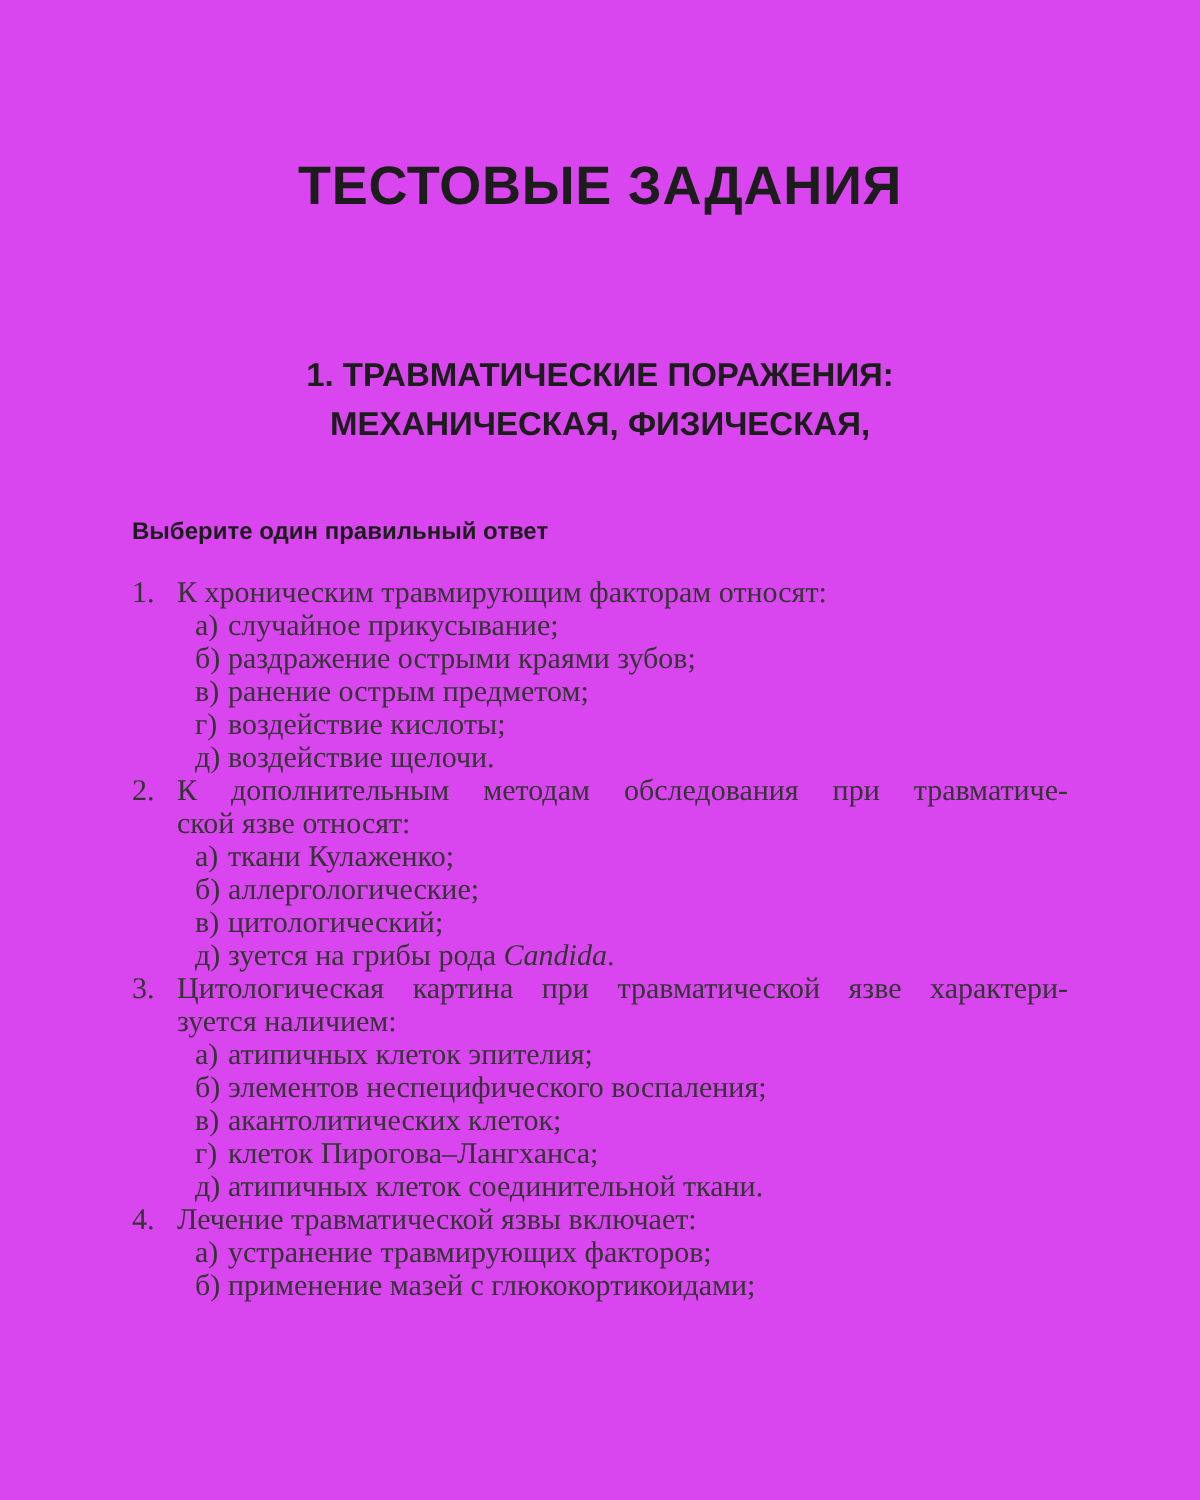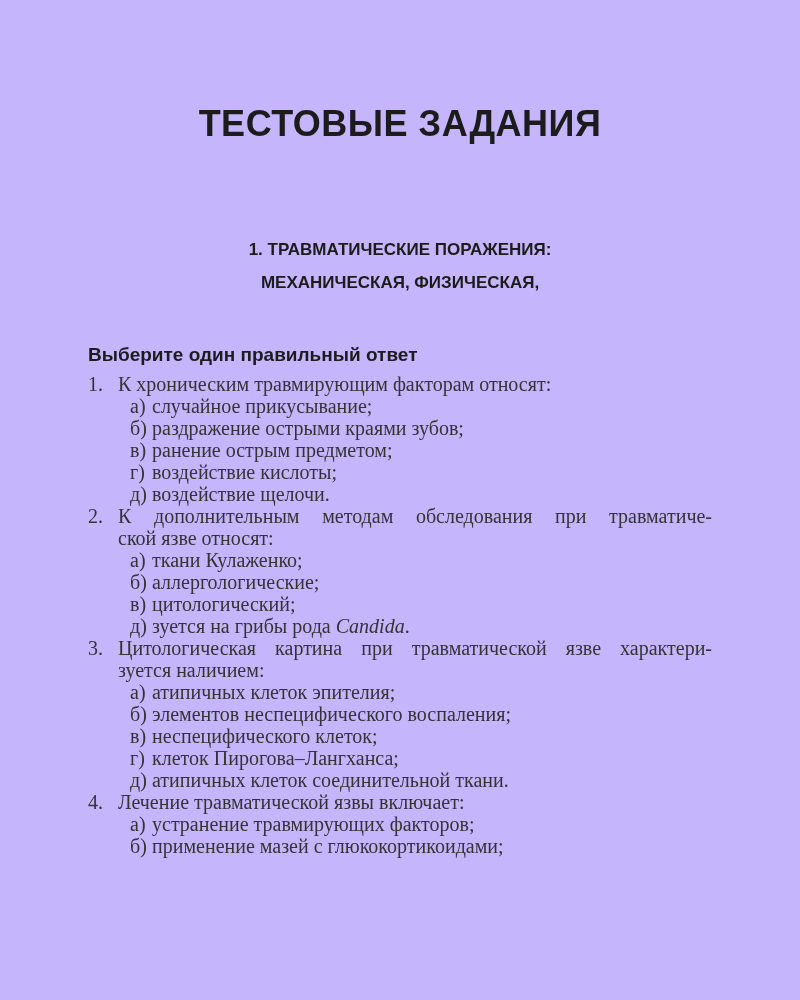--- a/index.html
+++ b/index.html
@@ -5,53 +5,53 @@
   html, body {
     margin: 0;
     padding: 0;
     background: #ffffff;
   }
   .page {
     position: relative;
     width: 800px;
     height: 1000px;
     margin: 0 auto;
-    background: #c4b5fd;
+    background: #d946ef;
     box-sizing: border-box;
     padding: 103px 88px 0 88px;
     overflow: hidden;
     color: #343434;
   }
   
   .doc-title {
     margin: 0;
     font-family: "Liberation Sans", sans-serif;
     font-weight: 700;
     font-size: 36px;
     line-height: 42px;
     text-align: center;
     color: #1c1c1c;
     letter-spacing: 0.5px;
   }
   .section-title {
     margin: 88px 0 0 0;
     font-family: "Liberation Sans", sans-serif;
     font-weight: 700;
-    font-size: 17px;
+    font-size: 22px;
     line-height: 33px;
     text-align: center;
     color: #1c1c1c;
   }
   .h2line { display: block; }
   
   .instruction {
-    margin: 45px 0 7px 0;
+    margin: 45px 0 18px 0;
     font-family: "Liberation Sans", sans-serif;
     font-weight: 700;
-    font-size: 19px;
+    font-size: 16px;
     line-height: 22px;
     color: #1c1c1c;
   }
   
   .questions {
     font-family: "Liberation Serif", serif;
     font-size: 20px;
     line-height: 22px;
     color: #343434;
   }
@@ -148,21 +148,21 @@
         <span class="qline just">Цитологическая картина при травматической язве характери-</span>
         <span class="qline">зуется наличием:</span>
       </div>
       <div class="option">
         <span class="opt-label">а)</span><span class="opt-text">атипичных клеток эпителия;</span>
       </div>
       <div class="option">
         <span class="opt-label">б)</span><span class="opt-text">элементов неспецифического воспаления;</span>
       </div>
       <div class="option">
-        <span class="opt-label">в)</span><span class="opt-text">неспецифического клеток;</span>
+        <span class="opt-label">в)</span><span class="opt-text">акантолитических клеток;</span>
       </div>
       <div class="option">
         <span class="opt-label">г)</span><span class="opt-text">клеток Пирогова–Лангханса;</span>
       </div>
       <div class="option">
         <span class="opt-label">д)</span><span class="opt-text">атипичных клеток соединительной ткани.</span>
       </div>
     </div>
 
     <div class="question">

